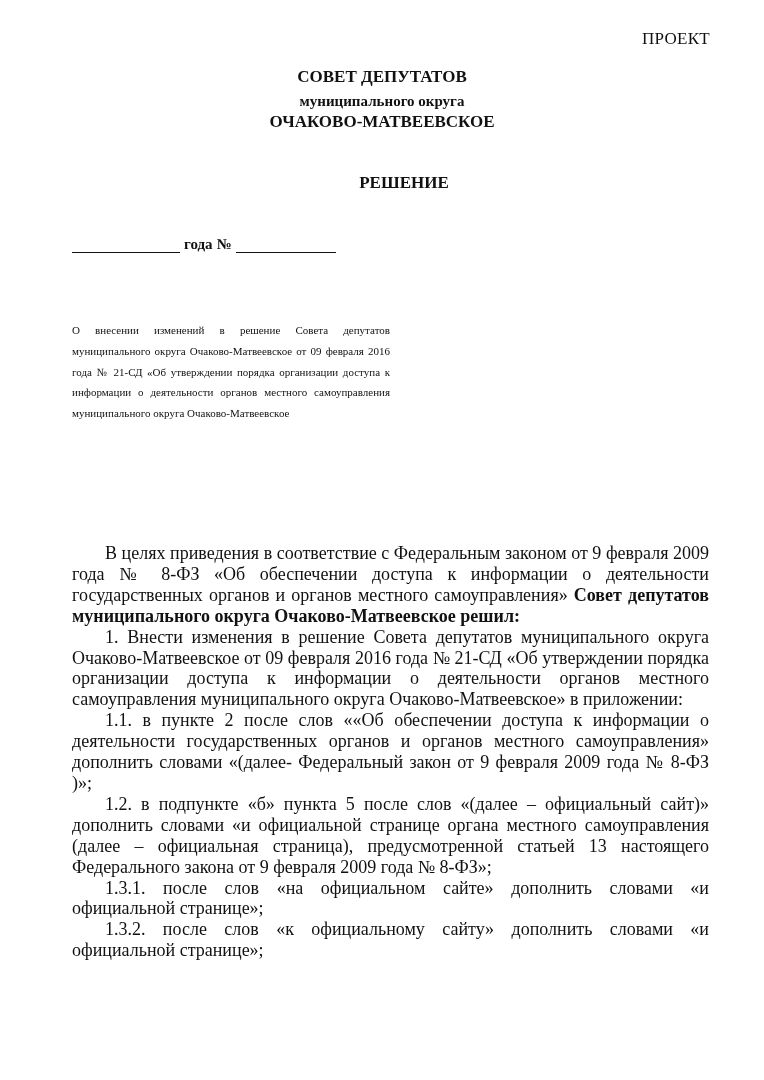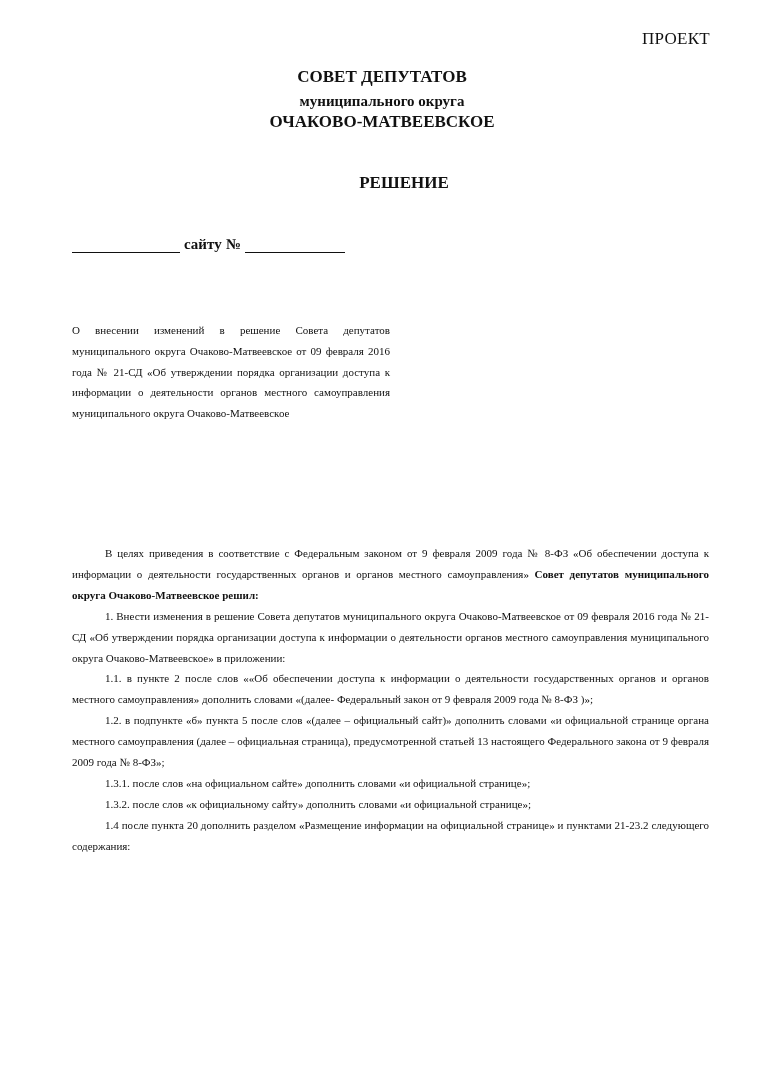--- a/index.html
+++ b/index.html
@@ -25,48 +25,47 @@
   .blank { display: inline-block; border-bottom: 1.5px solid #111; height: 14px; }
   .blank.b1 { width: 108px; }
   .blank.b2 { width: 100px; }
   .subject {
     top: 320px; left: 72px; width: 318px;
     font-weight: normal; font-size: 11px; line-height: 20.8px;
     text-align: justify; text-align-last: left;
   }
   .body-text {
     top: 543px; left: 72px; width: 637px;
-    font-size: 11px; line-height: 20.9px;
+    font-size: 18px; line-height: 20.9px;
   }
   .body-text p {
     margin: 0; text-indent: 33px; text-align: justify;
   }
   .body-text p.last-left { text-align-last: left; }
   b { font-weight: bold; }
 </style>
 </head>
 <body>
 
 <div class="abs project">ПРОЕКТ</div>
 
 <div class="abs header h-council">СОВЕТ ДЕПУТАТОВ</div>
 <div class="abs header h-municipal">муниципального округа</div>
 <div class="abs header h-name">ОЧАКОВО-МАТВЕЕВСКОЕ</div>
 <div class="abs header h-decision">РЕШЕНИЕ</div>
 
 <div class="abs date-line">
   <span class="blank b1"></span>
-  <span>сайту</span>
+  <span>года</span>
   <span>№</span>
   <span class="blank b2"></span>
 </div>
 
 <div class="abs subject">О внесении изменений в решение Совета депутатов муниципального округа Очаково-Матвеевское от 09 февраля 2016 года № 21-СД «Об утверждении порядка организации доступа к информации о деятельности органов местного самоуправления муниципального округа Очаково-Матвеевское</div>
 
 <div class="abs body-text">
   <p><span>В целях приведения в соответствие с  Федеральным законом от 9 февраля 2009 года № 8-ФЗ «Об обеспечении доступа к информации о деятельности государственных органов и органов местного самоуправления» </span><b>Совет депутатов муниципального округа Очаково-Матвеевское  решил:</b></p>
   <p>1. Внести изменения в решение Совета депутатов муниципального округа Очаково-Матвеевское от 09 февраля 2016 года № 21-СД «Об утверждении порядка организации доступа к информации о деятельности органов местного самоуправления муниципального округа Очаково-Матвеевское» в приложении:</p>
   <p class="last-left">1.1. в пункте 2 после слов ««Об обеспечении доступа к информации о деятельности государственных органов и органов местного самоуправления» дополнить словами «(далее- Федеральный закон  от 9 февраля 2009 года № 8-ФЗ )»;</p>
   <p>1.2. в подпункте «б» пункта 5 после слов «(далее – официальный сайт)» дополнить словами «и официальной странице органа местного самоуправления (далее – официальная страница), предусмотренной статьей 13 настоящего Федерального закона от 9 февраля 2009 года № 8-ФЗ»;</p>
   <p>1.3.1. после слов «на официальном сайте» дополнить словами «и официальной странице»;</p>
   <p>1.3.2. после слов «к официальному сайту» дополнить словами «и официальной странице»;</p>
-  <p>1.4 после пункта 20 дополнить разделом «Размещение информации на официальной странице» и пунктами 21-23.2 следующего содержания:</p>
 </div>
 
 </body></html>

